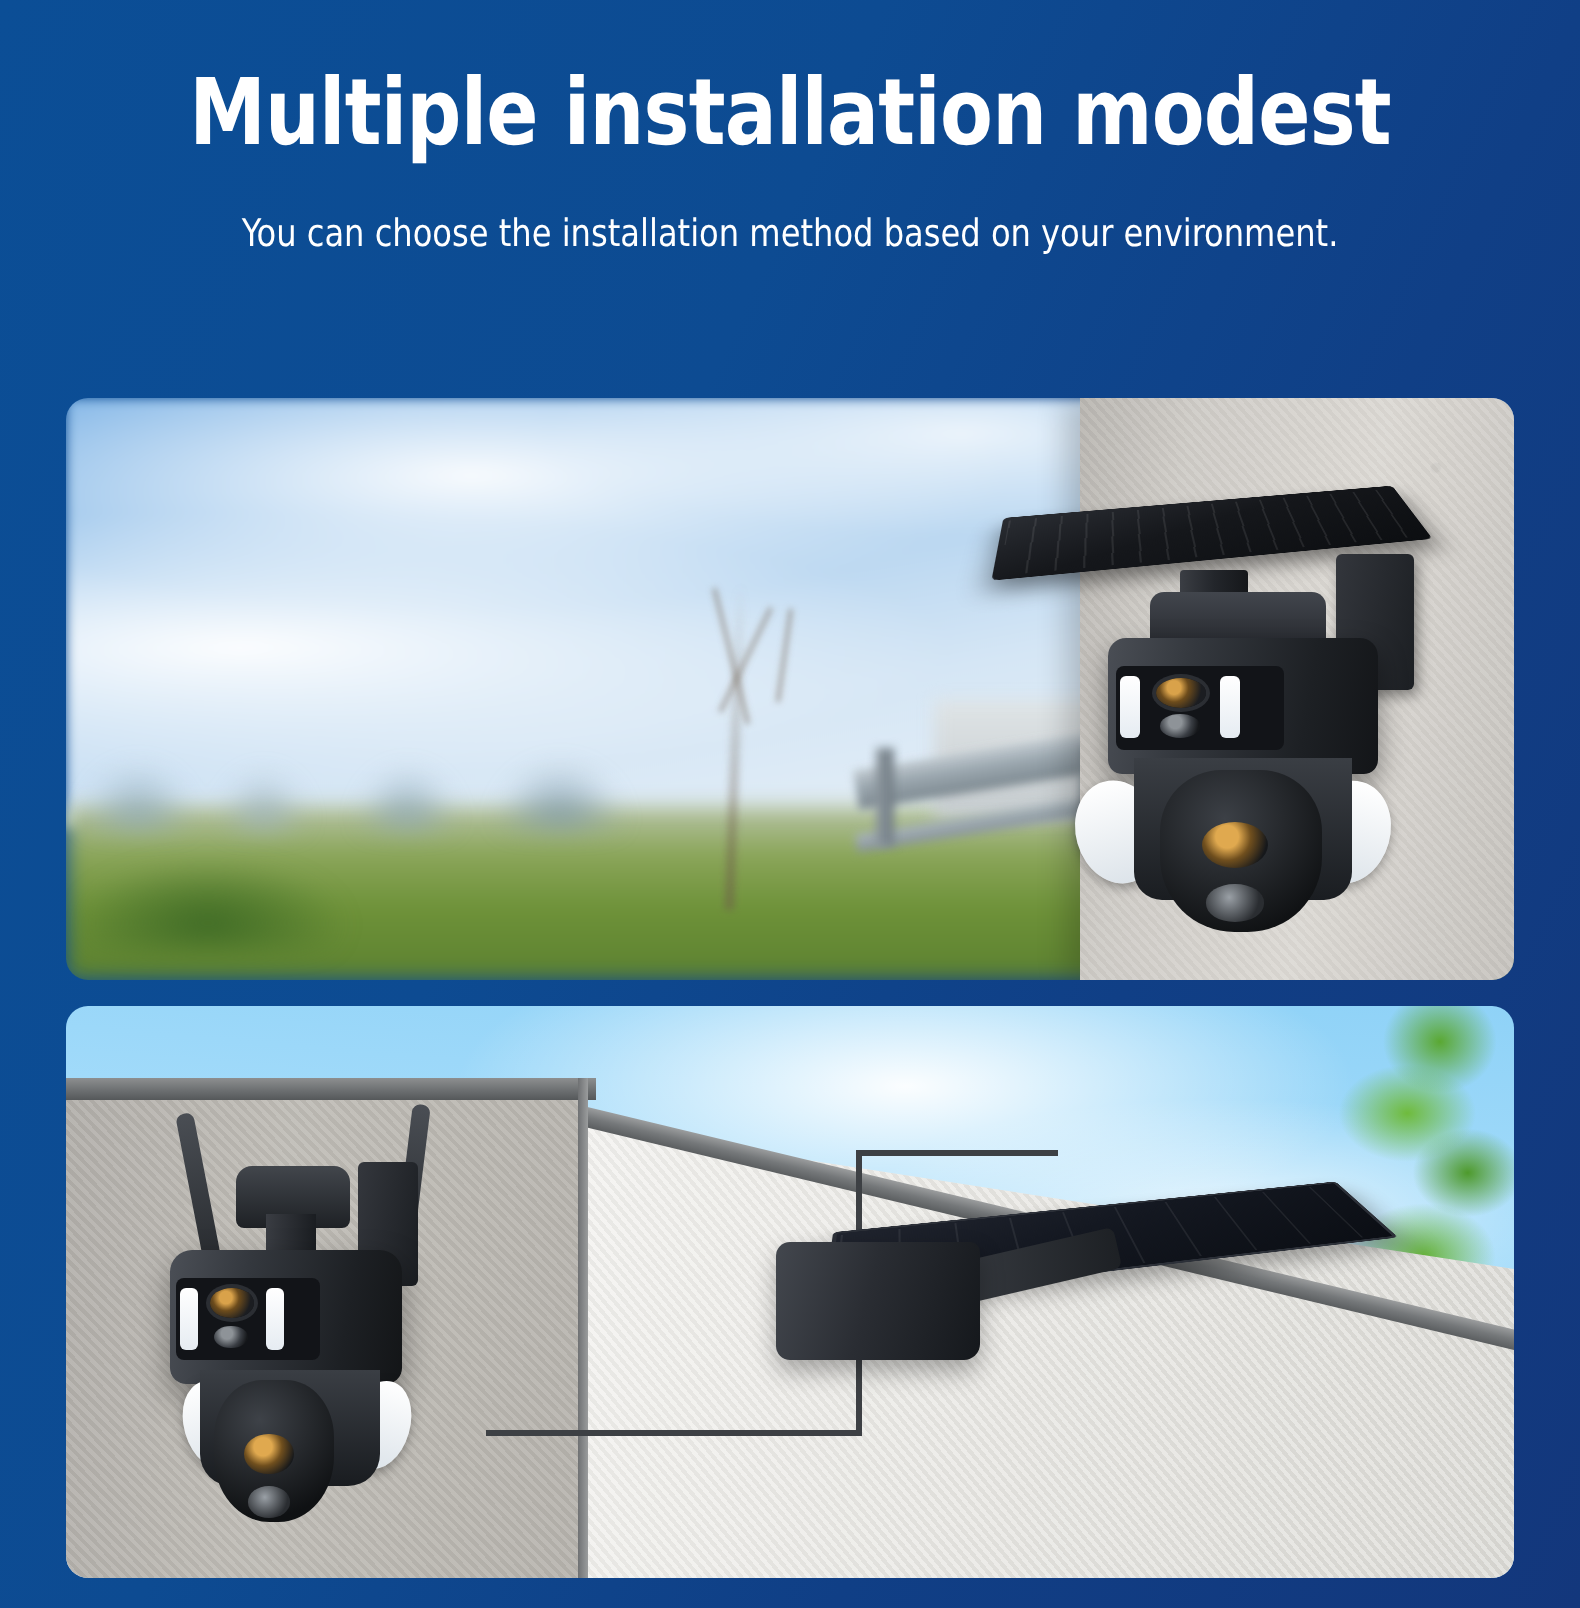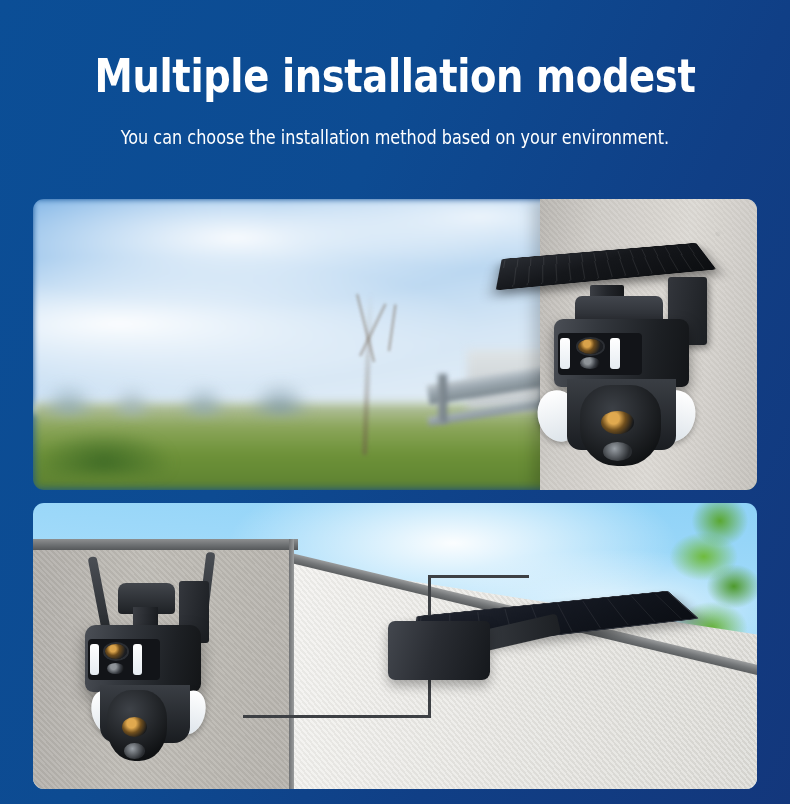--- a/index.html
+++ b/index.html
@@ -8,21 +8,21 @@
     font-family:"Liberation Sans", sans-serif;
     overflow:hidden;
   }
   body {
     background:
       linear-gradient(115deg, #0b4e96 0%, #0d4b92 38%, #103f86 68%, #13377c 100%);
     position:relative;
   }
 
   
-  .hero-header { text-align:center; padding-top:52px; }
+  .hero-header { text-align:center; padding-top:32px; }
   .hero-title {
     font-family:"DejaVu Sans Condensed","Liberation Sans", sans-serif;
     font-size:46px; font-weight:700; color:#ffffff;
     letter-spacing:-0.4px; line-height:1.05;
     transform:scaleX(0.93); transform-origin:center;
   }
   .hero-subtitle {
     margin-top:26px;
     font-family:"DejaVu Sans Condensed","Liberation Sans", sans-serif;
     font-size:19px; font-weight:400; color:#ffffff;

